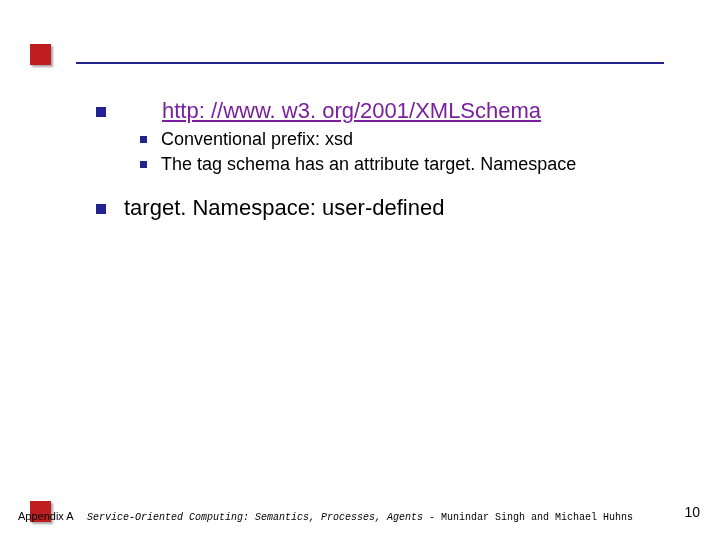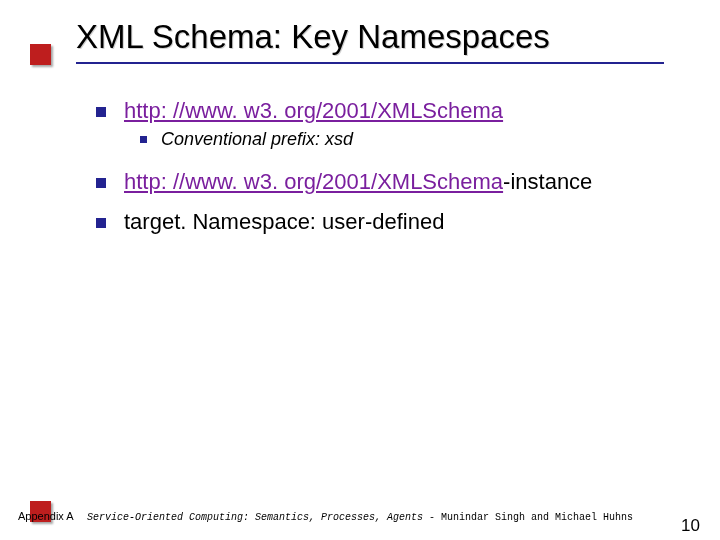--- a/index.html
+++ b/index.html
@@ -55,31 +55,31 @@
     width: 590px;
   }
 
   .lvl1 {
     display: flex;
     align-items: flex-start;
     margin: 8px 0 4px 0;
     font-size: 22px;
   }
   .lvl1 .txt { flex: 1; }
-  .lvl1 .txt .link { color: #7a1f9e; text-decoration: underline; }
+  .lvl1 .txt .link { color: #7a1f9e; text-decoration: underline; margin-left: 38px; }
 
   .lvl2-group { margin: 4px 0 18px 44px; }
   .lvl2 {
     display: flex;
     align-items: flex-start;
     font-size: 18px;
     line-height: 1.3;
     margin: 2px 0;
   }
-  .lvl2 .txt { flex: 1; font-style: italic; }
+  .lvl2 .txt { flex: 1; }
 
   .bullet1 {
     width: 10px; height: 10px;
     background: #232390;
     margin: 9px 18px 0 0;
     flex-shrink: 0;
   }
   .bullet2 {
     width: 7px; height: 7px;
     background: #232390;
@@ -101,59 +101,54 @@
     top: 512px;
     text-align: center;
     font-size: 10px;
     font-style: italic;
     color: #000;
     font-family: Liberation Mono, monospace;
   }
   .footer-right {
     position: absolute;
     right: 20px;
-    top: 516px;
-    font-size: 17px;
+    top: 504px;
+    font-size: 14px;
     color: #000;
     text-align: right;
   }
 </style>
 </head>
 <body>
 
 <div class="slide">
 
   <div class="accent-square accent-top"></div>
 
-  <div class="title-wrap">
-    <div class="title">XML Schema: Key Namespaces</div>
-  </div>
   <div class="title-underline"></div>
 
   <div class="body">
 
     <div class="lvl1">
       <div class="bullet1"></div>
       <div class="txt">
         <span class="link">http: //www. w3. org/2001/XMLSchema</span><span></span>
       </div>
     </div>
     <div class="lvl2-group">
       <div class="lvl2">
         <div class="bullet2"></div>
         <div class="txt">Conventional prefix: xsd</div>
       </div>
+      <div class="lvl2">
+        <div class="bullet2"></div>
+        <div class="txt">The tag schema has an attribute target. Namespace</div>
+      </div>
     </div>
 
-    <div class="lvl1">
-      <div class="bullet1"></div>
-      <div class="txt">
-        <span class="link">http: //www. w3. org/2001/XMLSchema</span><span>-instance</span>
-      </div>
-    </div>
 
     <div class="lvl1" style="margin-top:14px">
       <div class="bullet1"></div>
       <div class="txt">target. Namespace: user-defined</div>
     </div>
 
   </div>
 
   <div class="accent-square accent-bot"></div>
 

